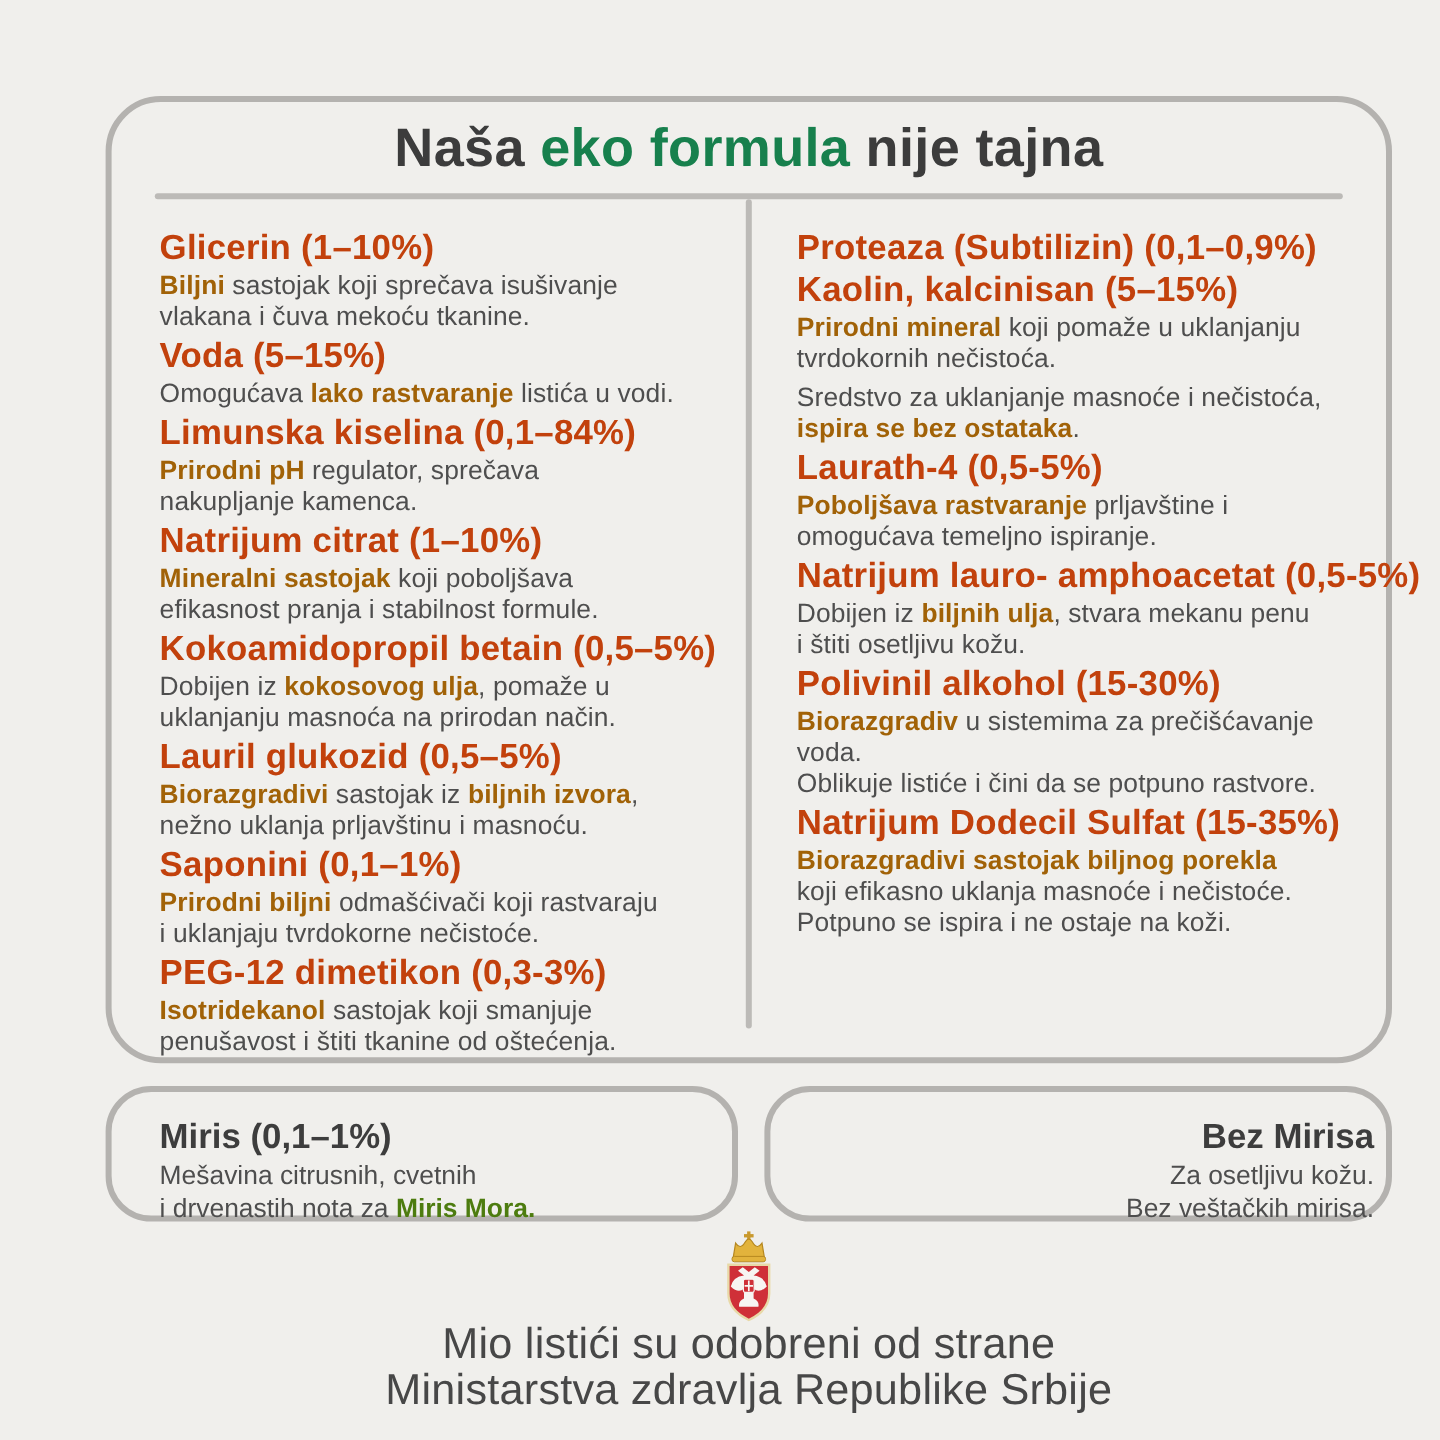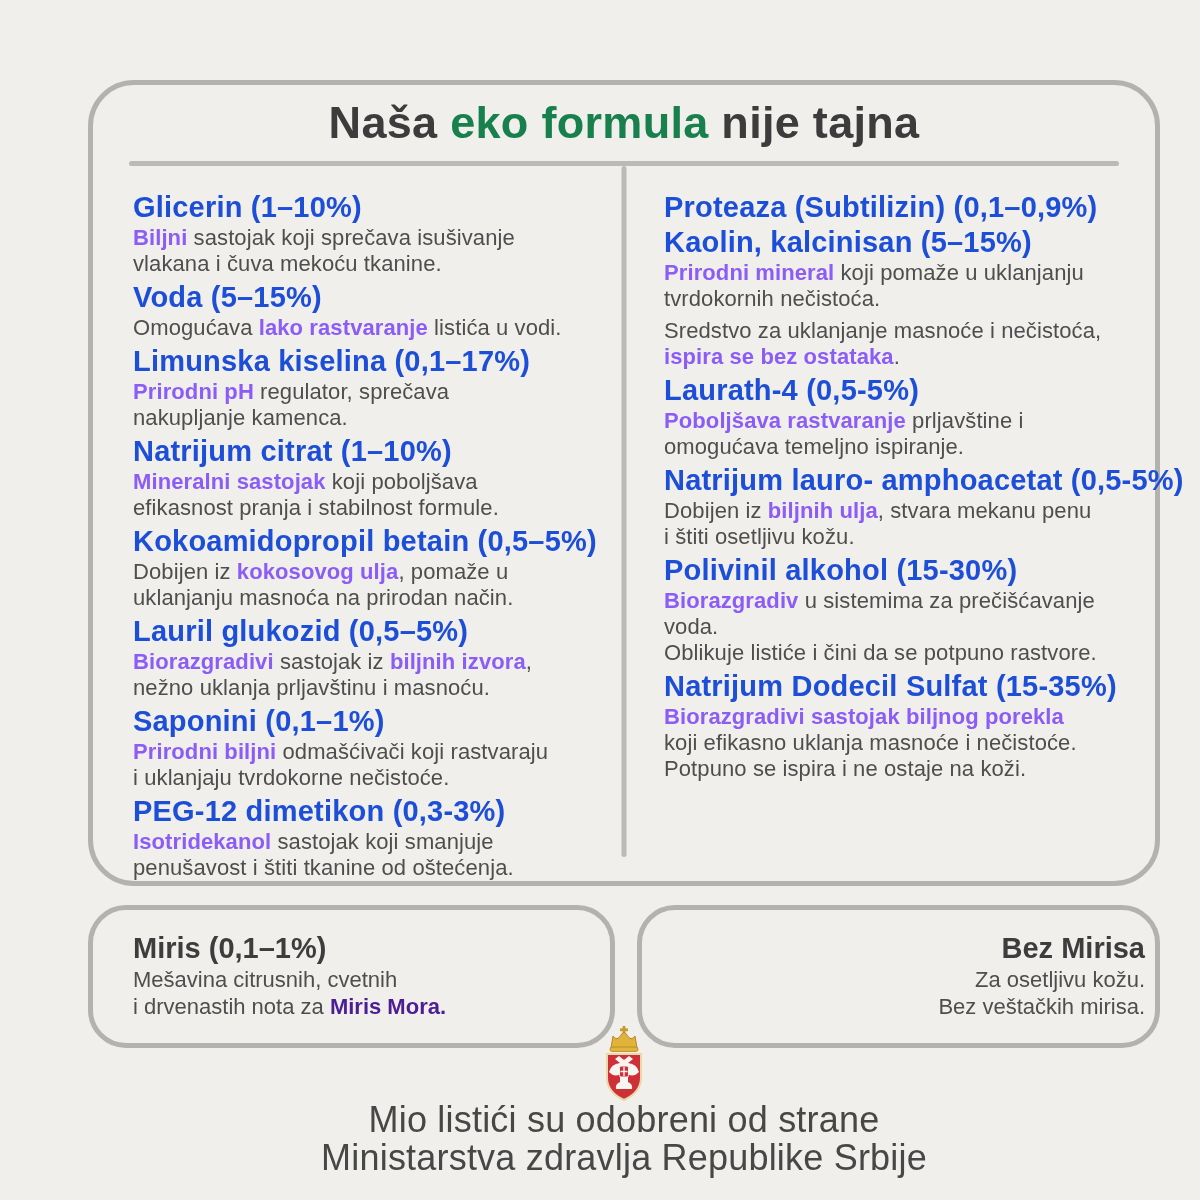--- a/index.html
+++ b/index.html
@@ -33,33 +33,33 @@
     padding-top: 27px; height: 610px;
   }
   .v-divider {
     position: absolute; left: 50%; top: 0; height: 691px; width: 5px;
     background: #bcbab7; transform: translateX(-2.5px); border-radius: 3px;
   }
   .col { width: 50%; box-sizing: border-box; padding: 0 8px 0 40px; }
 
   .ingredient { margin: 0 0 6px 0; }
   .ing-name {
-    font-size: 29px; font-weight: bold; color: #1d4ed8;
+    font-size: 29px; font-weight: bold; color: #c2410c;
     line-height: 29px; margin: 0 0 3px 0; white-space: nowrap; letter-spacing: 0.2px;
   }
   .ing-desc {
     font-size: 22px; color: #4e4e4e; line-height: 26px;
     margin: 0; white-space: pre-line; letter-spacing: 0.1px;
   }
-  .em-green { color: #8b5cf6; font-weight: bold; }
-  .em-blue  { color: #4c1d95; font-weight: bold; }
+  .em-green { color: #a16207; font-weight: bold; }
+  .em-blue  { color: #4d7c0f; font-weight: bold; }
 
   
   .box {
-    position: absolute; top: 905px; height: 143px;
+    position: absolute; top: 905px; height: 113px;
     border: 5px solid #b4b2af; border-radius: 38px;
     box-sizing: border-box; padding: 23px 10px 0 40px;
   }
   .box-left  { left: 64px;  width: 527px; }
   .box-right { left: 613px; width: 523px; text-align: right; }
   .box-name {
     font-size: 29px; font-weight: bold; color: #3d3d3d;
     line-height: 30px; margin: 0 0 3px 0;
   }
   .box-desc {
@@ -94,21 +94,21 @@
           <div class="ingredient">
             <div class="ing-name">Glicerin (1–10%)</div>
             <div class="ing-desc"><span class="em-green">Biljni</span><span> sastojak koji sprečava isušivanje
 vlakana i čuva mekoću tkanine.</span></div>
           </div>
           <div class="ingredient">
             <div class="ing-name">Voda (5–15%)</div>
             <div class="ing-desc"><span>Omogućava </span><span class="em-green">lako rastvaranje</span><span> listića u vodi.</span></div>
           </div>
           <div class="ingredient">
-            <div class="ing-name">Limunska kiselina (0,1–17%)</div>
+            <div class="ing-name">Limunska kiselina (0,1–84%)</div>
             <div class="ing-desc"><span class="em-green">Prirodni pH</span><span> regulator, sprečava
 nakupljanje kamenca.</span></div>
           </div>
           <div class="ingredient">
             <div class="ing-name">Natrijum citrat (1–10%)</div>
             <div class="ing-desc"><span class="em-green">Mineralni sastojak</span><span> koji poboljšava
 efikasnost pranja i stabilnost formule.</span></div>
           </div>
           <div class="ingredient">
             <div class="ing-name">Kokoamidopropil betain (0,5–5%)</div>

